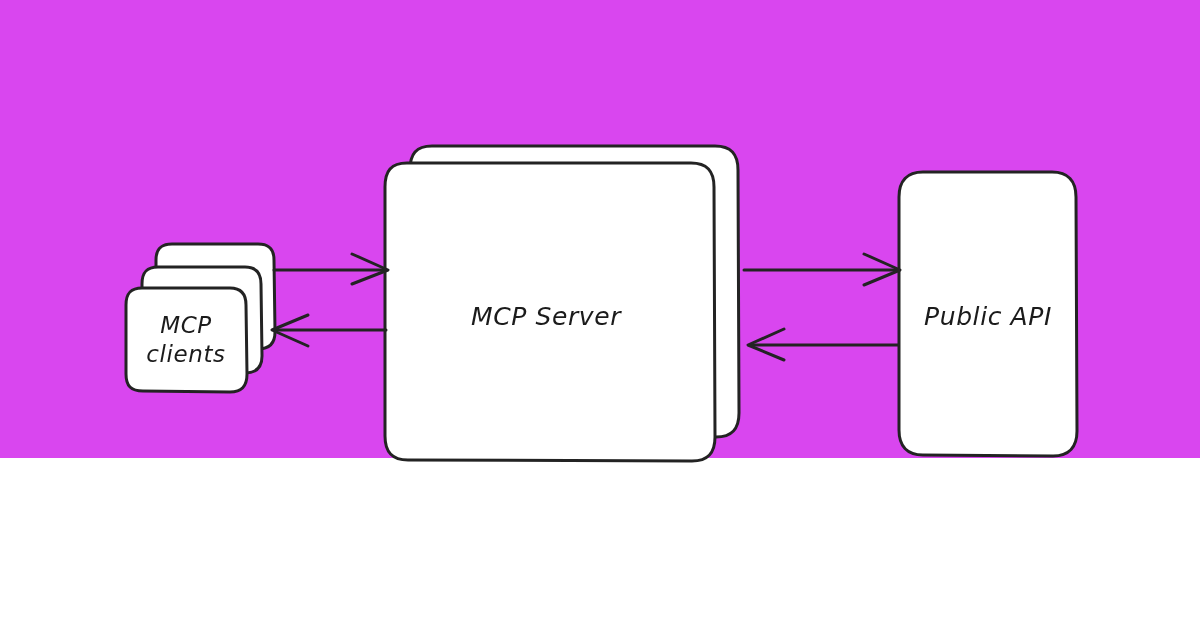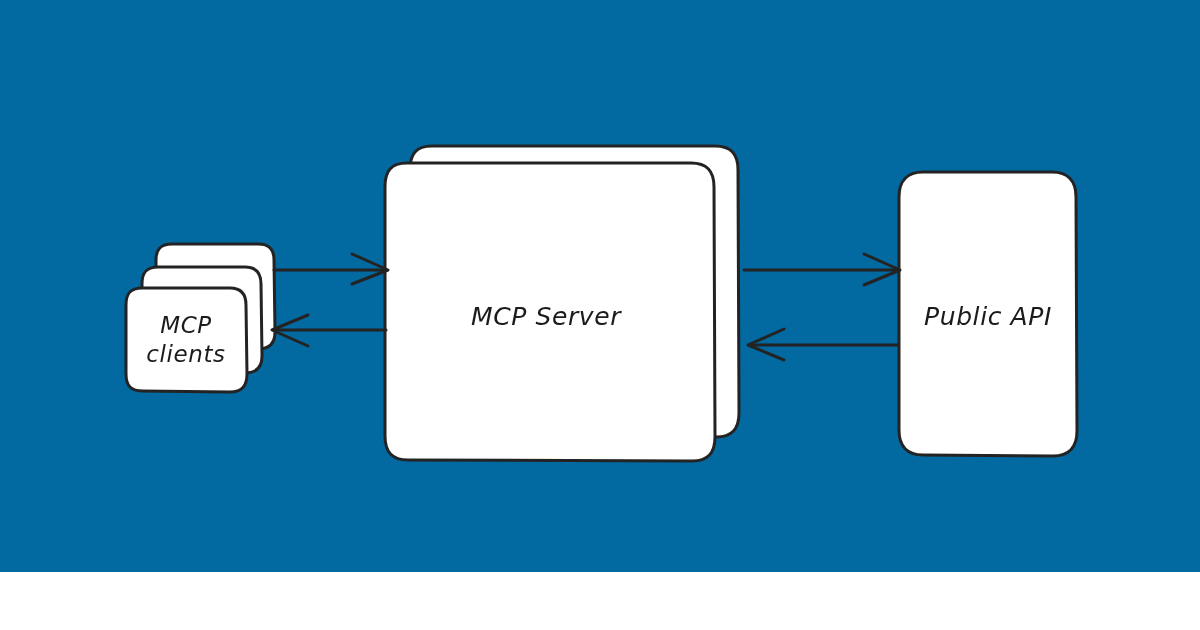--- a/index.html
+++ b/index.html
@@ -9,22 +9,22 @@
   }
   body {
     width: 1200px;
     height: 630px;
     overflow: hidden;
     font-family: "DejaVu Sans", sans-serif;
   }
   #canvas {
     position: relative;
     width: 1200px;
-    height: 572px;
-    background: #0369a1;
+    height: 458px;
+    background: #d946ef;
   }
   svg#diagram {
     position: absolute;
     top: 0;
     left: 0;
     width: 1200px;
     height: 630px;
     display: block;
   }
   .node-shape {

